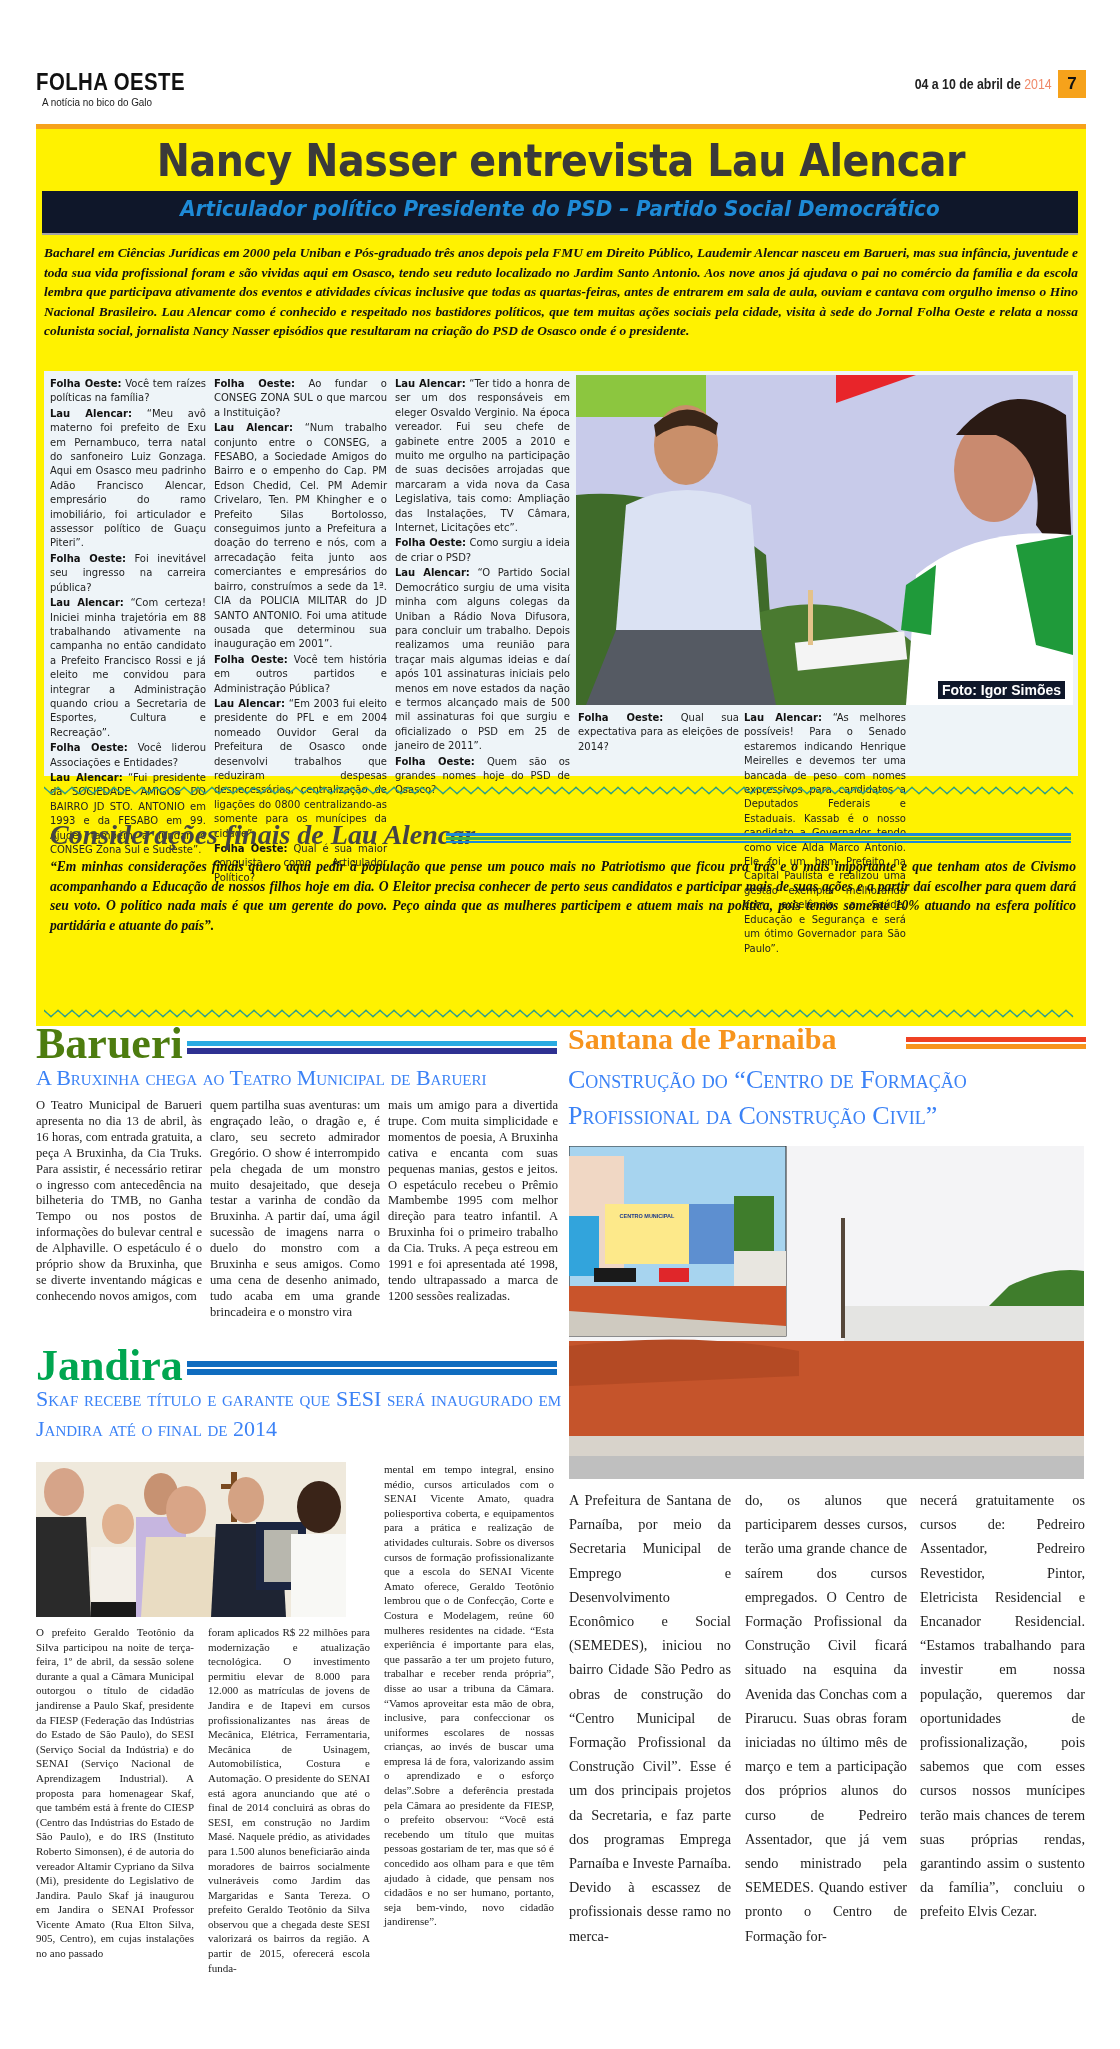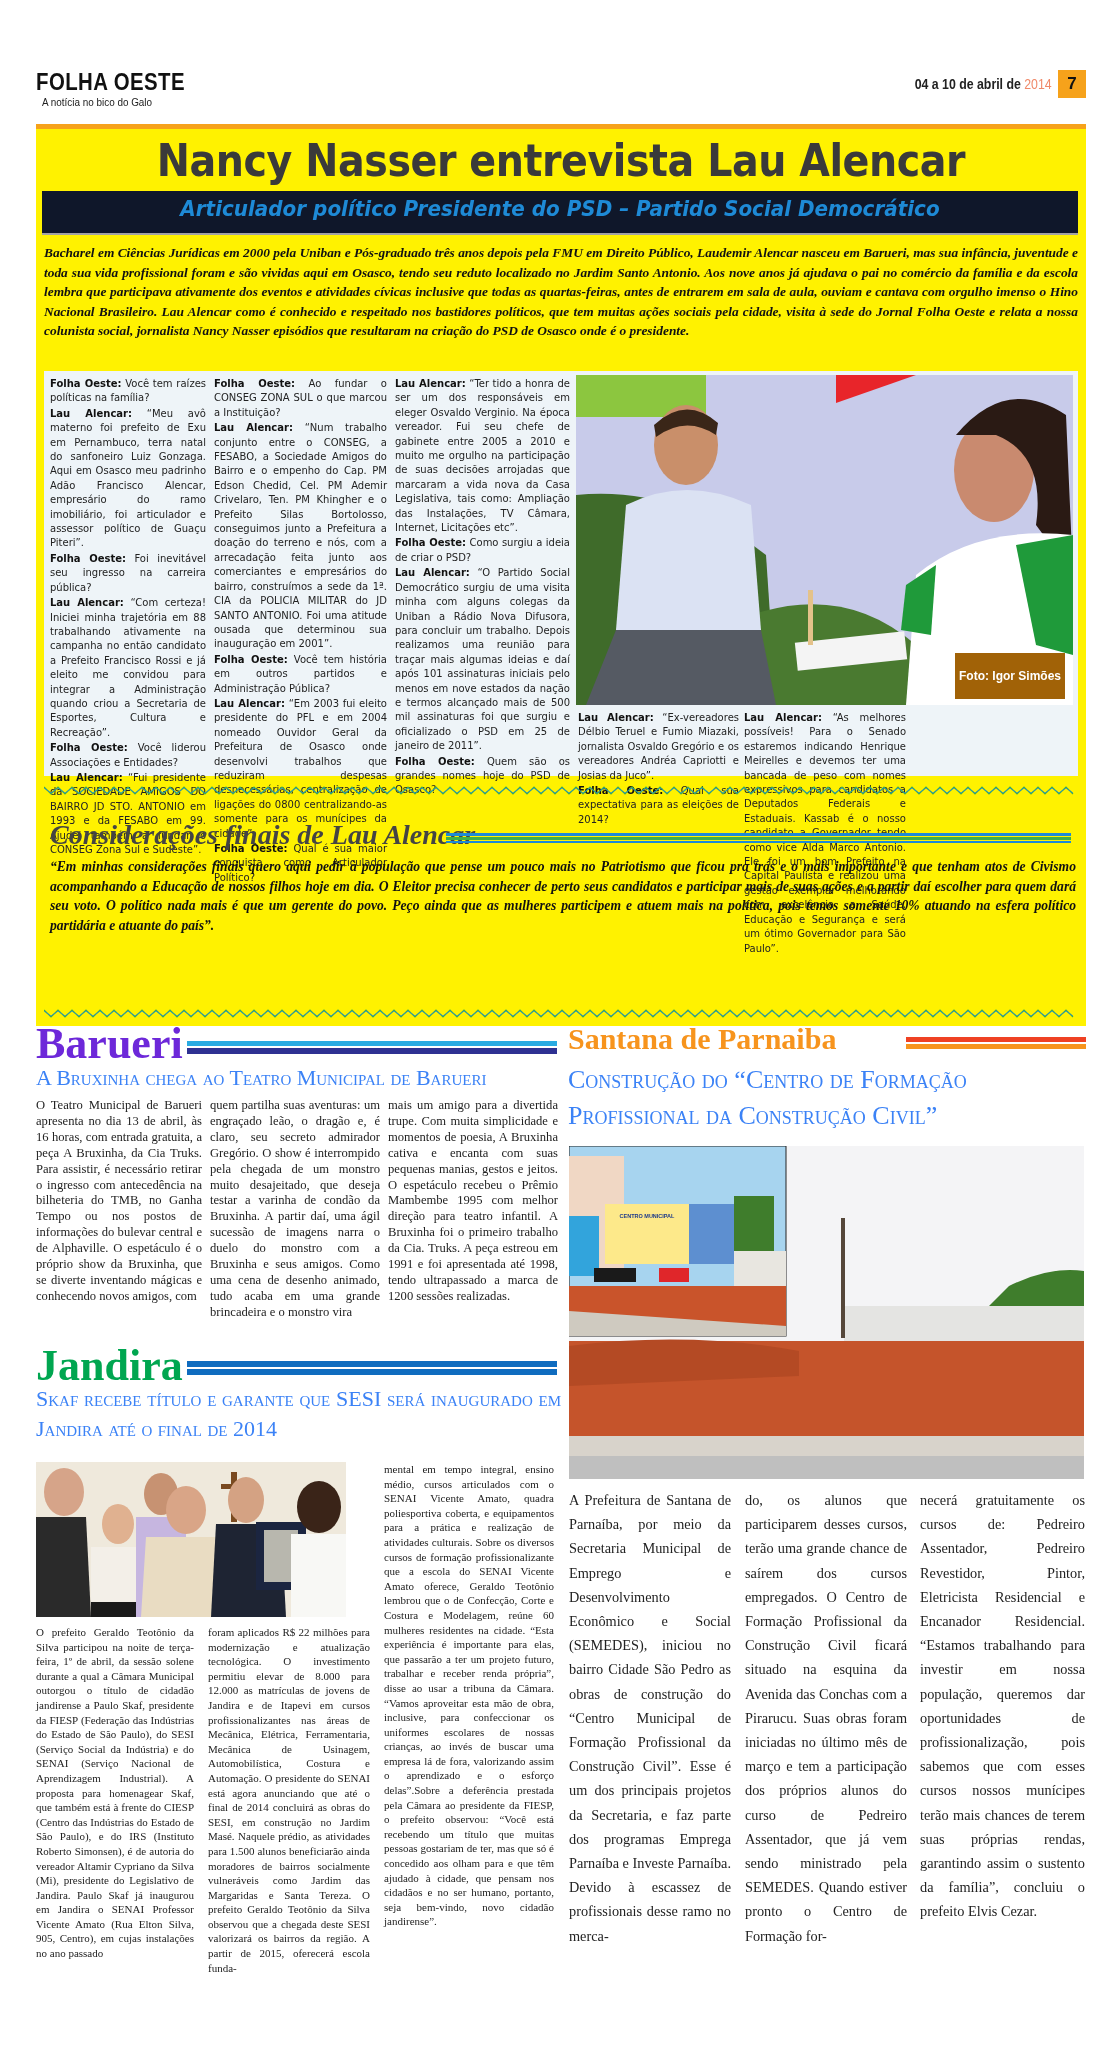--- a/index.html
+++ b/index.html
@@ -41,21 +41,21 @@
   .sec-name { position: absolute; font-family: "Liberation Serif", serif; font-weight: bold; }
   .sec-rule { position: absolute; height: 14px; }
   .sec-title { position: absolute; font-family: "Liberation Serif", serif; font-weight: normal; color: #3b82f6; font-variant: small-caps; }
 
   .col { position: absolute; font-family: "Liberation Serif", serif; text-align: justify; color: #222; }
   .bar-col { font-size: 12.6px; line-height: 15.9px; }
   .jan-col { font-size: 11px; line-height: 14.6px; }
   .san-col { font-size: 14.3px; line-height: 24.2px; }
 
   .photo { position: absolute; overflow: hidden; }
-  .caption-tag { position: absolute; right: 8px; bottom: 6px; background: #a16207; color: #fff; font-family: "Liberation Sans", sans-serif; font-weight: bold; font-size: 12px; padding: 16px 4px; }
+  .caption-tag { position: absolute; right: 8px; bottom: 6px; background: #0f172a; color: #fff; font-family: "Liberation Sans", sans-serif; font-weight: bold; font-size: 14px; padding: 1px 4px; }
 </style>
 </head>
 <body>
 
 <div class="masthead">
   <div class="brand">FOLHA OESTE</div>
   <div class="slogan">A notícia no bico do Galo</div>
   <div class="issue-date">
     <span>04 a 10 de abril de</span>
     <span class="yr">2014</span>
@@ -109,21 +109,20 @@
         <path d="M340,200 Q400,150 497,160 L497,330 L330,330Z" fill="#ffffff"></path>
         <path d="M440,170 L497,160 L497,280 L460,270Z" fill="#1f9a3a"></path>
         <path d="M330,210 L360,190 L355,260 L325,255Z" fill="#1f9a3a"></path>
         <rect x="220" y="262" width="110" height="28" fill="#f4f4f4" transform="rotate(-6 275 276)"></rect>
         <rect x="232" y="215" width="5" height="55" fill="#e4c28a"></rect>
       </svg>
       <div class="caption-tag">Foto: Igor Simões</div>
     </div>
 
     <div class="qa-col c4">
-      <p><b>Lau Alencar:</b><span> “Ex-vereadores Délbio Teruel e Fumio Miazaki, jornalista Osvaldo Gregório e os vereadores Andréa Capriotti e Josias da Juco”.</span></p>
       <p><b>Folha Oeste:</b><span> Qual sua expectativa para as eleições de 2014?</span></p>
     </div>
     <div class="qa-col c5">
       <p><b>Lau Alencar:</b><span> “As melhores possíveis! Para o Senado estaremos indicando Henrique Meirelles e devemos ter uma bancada de peso com nomes expressivos para candidatos a Deputados Federais e Estaduais. Kassab é o nosso candidato a Governador tendo como vice Alda Marco Antonio. Ele foi um bom Prefeito na Capital Paulista e realizou uma gestão exemplar melhorando com excelência a Saúde, Educação e Segurança e será um ótimo Governador para São Paulo”.</span></p>
     </div>
   </div>
 
   <svg class="zigzag" style="top:657px" viewBox="0 0 1034 10" preserveAspectRatio="none">
     <polyline id="zz1" fill="none" stroke="#3fae49" stroke-width="1.2" points="0,1 7,8 14,1 21,8 28,1 35,8 42,1 49,8 56,1 63,8 70,1 77,8 84,1 91,8 98,1 105,8 112,1 119,8 126,1 133,8 140,1 147,8 154,1 161,8 168,1 175,8 182,1 189,8 196,1 203,8 210,1 217,8 224,1 231,8 238,1 245,8 252,1 259,8 266,1 273,8 280,1 287,8 294,1 301,8 308,1 315,8 322,1 329,8 336,1 343,8 350,1 357,8 364,1 371,8 378,1 385,8 392,1 399,8 406,1 413,8 420,1 427,8 434,1 441,8 448,1 455,8 462,1 469,8 476,1 483,8 490,1 497,8 504,1 511,8 518,1 525,8 532,1 539,8 546,1 553,8 560,1 567,8 574,1 581,8 588,1 595,8 602,1 609,8 616,1 623,8 630,1 637,8 644,1 651,8 658,1 665,8 672,1 679,8 686,1 693,8 700,1 707,8 714,1 721,8 728,1 735,8 742,1 749,8 756,1 763,8 770,1 777,8 784,1 791,8 798,1 805,8 812,1 819,8 826,1 833,8 840,1 847,8 854,1 861,8 868,1 875,8 882,1 889,8 896,1 903,8 910,1 917,8 924,1 931,8 938,1 945,8 952,1 959,8 966,1 973,8 980,1 987,8 994,1 1001,8 1008,1 1015,8 1022,1 1029,8"></polyline>
     <polyline id="zz1b" fill="none" stroke="#1e8ad6" stroke-width="0.8" points="0,2 7,7 14,2 21,7 28,2 35,7 42,2 49,7 56,2 63,7 70,2 77,7 84,2 91,7 98,2 105,7 112,2 119,7 126,2 133,7 140,2 147,7 154,2 161,7 168,2 175,7 182,2 189,7 196,2 203,7 210,2 217,7 224,2 231,7 238,2 245,7 252,2 259,7 266,2 273,7 280,2 287,7 294,2 301,7 308,2 315,7 322,2 329,7 336,2 343,7 350,2 357,7 364,2 371,7 378,2 385,7 392,2 399,7 406,2 413,7 420,2 427,7 434,2 441,7 448,2 455,7 462,2 469,7 476,2 483,7 490,2 497,7 504,2 511,7 518,2 525,7 532,2 539,7 546,2 553,7 560,2 567,7 574,2 581,7 588,2 595,7 602,2 609,7 616,2 623,7 630,2 637,7 644,2 651,7 658,2 665,7 672,2 679,7 686,2 693,7 700,2 707,7 714,2 721,7 728,2 735,7 742,2 749,7 756,2 763,7 770,2 777,7 784,2 791,7 798,2 805,7 812,2 819,7 826,2 833,7 840,2 847,7 854,2 861,7 868,2 875,7 882,2 889,7 896,2 903,7 910,2 917,7 924,2 931,7 938,2 945,7 952,2 959,7 966,2 973,7 980,2 987,7 994,2 1001,7 1008,2 1015,7 1022,2 1029,7"></polyline>
@@ -137,21 +136,21 @@
   </svg>
   <p class="final-text">“Em minhas considerações finais quero aqui pedir à população que pense um pouco mais no Patriotismo que ficou pra trás e o mais importante e que tenham atos de Civismo acompanhando a Educação de nossos filhos hoje em dia. O Eleitor precisa conhecer de perto seus candidatos e participar mais de suas ações e a partir daí escolher para quem dará seu voto. O político nada mais é que um gerente do povo. Peço ainda que as mulheres participem e atuem mais na política, pois temos somente 10% atuando na esfera político partidária e atuante do país”.</p>
 
   <svg class="zigzag" style="top:880px" viewBox="0 0 1034 10" preserveAspectRatio="none">
     <polyline id="zz2" fill="none" stroke="#3fae49" stroke-width="1.2" points="0,1 7,8 14,1 21,8 28,1 35,8 42,1 49,8 56,1 63,8 70,1 77,8 84,1 91,8 98,1 105,8 112,1 119,8 126,1 133,8 140,1 147,8 154,1 161,8 168,1 175,8 182,1 189,8 196,1 203,8 210,1 217,8 224,1 231,8 238,1 245,8 252,1 259,8 266,1 273,8 280,1 287,8 294,1 301,8 308,1 315,8 322,1 329,8 336,1 343,8 350,1 357,8 364,1 371,8 378,1 385,8 392,1 399,8 406,1 413,8 420,1 427,8 434,1 441,8 448,1 455,8 462,1 469,8 476,1 483,8 490,1 497,8 504,1 511,8 518,1 525,8 532,1 539,8 546,1 553,8 560,1 567,8 574,1 581,8 588,1 595,8 602,1 609,8 616,1 623,8 630,1 637,8 644,1 651,8 658,1 665,8 672,1 679,8 686,1 693,8 700,1 707,8 714,1 721,8 728,1 735,8 742,1 749,8 756,1 763,8 770,1 777,8 784,1 791,8 798,1 805,8 812,1 819,8 826,1 833,8 840,1 847,8 854,1 861,8 868,1 875,8 882,1 889,8 896,1 903,8 910,1 917,8 924,1 931,8 938,1 945,8 952,1 959,8 966,1 973,8 980,1 987,8 994,1 1001,8 1008,1 1015,8 1022,1 1029,8"></polyline>
     <polyline id="zz2b" fill="none" stroke="#1e8ad6" stroke-width="0.8" points="0,2 7,7 14,2 21,7 28,2 35,7 42,2 49,7 56,2 63,7 70,2 77,7 84,2 91,7 98,2 105,7 112,2 119,7 126,2 133,7 140,2 147,7 154,2 161,7 168,2 175,7 182,2 189,7 196,2 203,7 210,2 217,7 224,2 231,7 238,2 245,7 252,2 259,7 266,2 273,7 280,2 287,7 294,2 301,7 308,2 315,7 322,2 329,7 336,2 343,7 350,2 357,7 364,2 371,7 378,2 385,7 392,2 399,7 406,2 413,7 420,2 427,7 434,2 441,7 448,2 455,7 462,2 469,7 476,2 483,7 490,2 497,7 504,2 511,7 518,2 525,7 532,2 539,7 546,2 553,7 560,2 567,7 574,2 581,7 588,2 595,7 602,2 609,7 616,2 623,7 630,2 637,7 644,2 651,7 658,2 665,7 672,2 679,7 686,2 693,7 700,2 707,7 714,2 721,7 728,2 735,7 742,2 749,7 756,2 763,7 770,2 777,7 784,2 791,7 798,2 805,7 812,2 819,7 826,2 833,7 840,2 847,7 854,2 861,7 868,2 875,7 882,2 889,7 896,2 903,7 910,2 917,7 924,2 931,7 938,2 945,7 952,2 959,7 966,2 973,7 980,2 987,7 994,2 1001,7 1008,2 1015,7 1022,2 1029,7"></polyline>
   </svg>
 </section>
 
 <section>
-  <div class="sec-name" style="left:36px; top:1018px; font-size:44px; color:#6d28d9;">Barueri</div>
+  <div class="sec-name" style="left:36px; top:1018px; font-size:44px; color:#4d7c0f;">Barueri</div>
   <svg class="sec-rule" style="left:187px; top:1041px; width:370px;" viewBox="0 0 370 14" preserveAspectRatio="none">
     <rect x="0" y="0" width="370" height="5" fill="#29abe2"></rect>
     <rect x="0" y="7" width="370" height="6" fill="#2e3192"></rect>
   </svg>
   <h2 class="sec-title" style="left:36px; top:1065px; width:525px; font-size:22px;">A Bruxinha chega ao Teatro Municipal de Barueri</h2>
   <p class="col bar-col" style="left:36px; top:1098px; width:166px;">O Teatro Municipal de Barueri apresenta no dia 13 de abril, às 16 horas, com entrada gratuita, a peça A Bruxinha, da Cia Truks. Para assistir, é necessário retirar o ingresso com antecedência na bilheteria do TMB, no Ganha Tempo ou nos postos de informações do bulevar central e de Alphaville. O espetáculo é o próprio show da Bruxinha, que se diverte inventando mágicas e conhecendo novos amigos, com</p>
   <p class="col bar-col" style="left:210px; top:1098px; width:170px;">quem partilha suas aventuras: um engraçado leão, o dragão e, é claro, seu secreto admirador Gregório. O show é interrompido pela chegada de um monstro muito desajeitado, que deseja testar a varinha de condão da Bruxinha. A partir daí, uma ágil sucessão de imagens narra o duelo do monstro com a Bruxinha e seus amigos. Como uma cena de desenho animado, tudo acaba em uma grande brincadeira e o monstro vira</p>
   <p class="col bar-col" style="left:388px; top:1098px; width:170px;">mais um amigo para a divertida trupe. Com muita simplicidade e momentos de poesia, A Bruxinha cativa e encanta com suas pequenas manias, gestos e jeitos. O espetáculo recebeu o Prêmio Mambembe 1995 com melhor direção para teatro infantil. A Bruxinha foi o primeiro trabalho da Cia. Truks. A peça estreou em 1991 e foi apresentada até 1998, tendo ultrapassado a marca de 1200 sessões realizadas.</p>
 </section>
 

